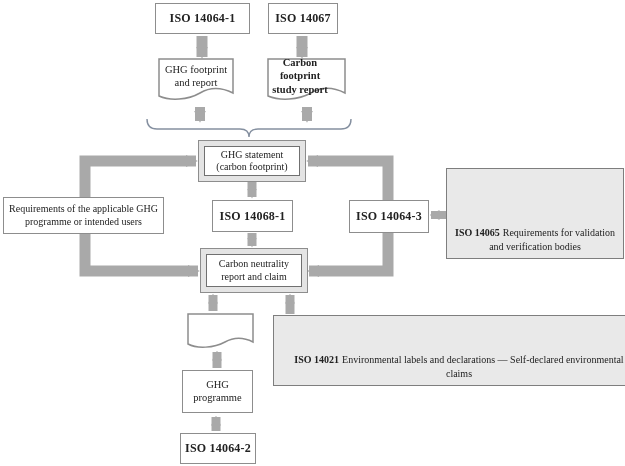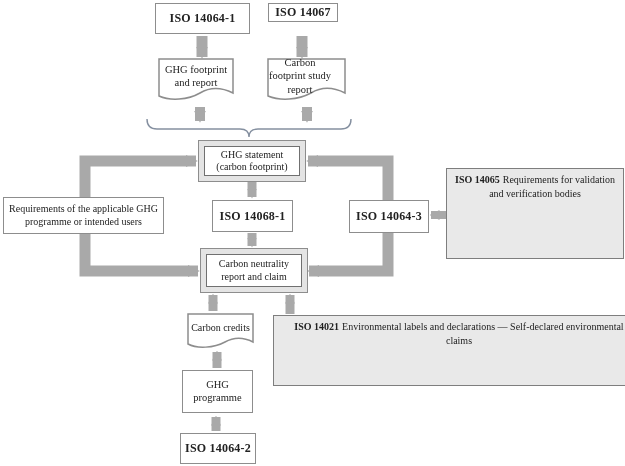--- a/index.html
+++ b/index.html
@@ -19,21 +19,21 @@
   .dbl{position:absolute;z-index:2;background:var(--outer-fill);border:1.5px solid var(--border);padding:5px;}
   .dbl .in{width:100%;height:100%;background:#ffffff;border:1.4px solid var(--inner-border);
         display:flex;align-items:center;justify-content:center;text-align:center;
         font-size:10px;line-height:1.25;padding:1px 2px;}
   .doc{position:absolute;z-index:2;}
   .doc svg{position:absolute;left:0;top:0;}
   .doc .dtext{position:absolute;left:0;top:1px;width:100%;display:flex;align-items:center;
         justify-content:center;text-align:center;font-size:10.5px;line-height:1.25;}
   .panel{position:absolute;z-index:2;background:var(--panel-fill);border:1.6px solid var(--panel-border);
         font-size:10px;line-height:1.4;text-align:center;display:flex;flex-direction:column;
-        justify-content:space-between;padding:4px 8px;}
+        justify-content:flex-end;padding:4px 8px;}
   .panel p b{margin-right:3px;}
   .panel p + p{margin-top:8px;}
   .small{font-size:10px;}
 </style>
 </head>
 <body>
 
 <div class="canvas">
 
   <svg class="arrows" width="625" height="466">
@@ -57,29 +57,29 @@
     <path class="a" stroke-width="9" marker-end="url(#ahs)" d="M252,233 L252,246"></path>
     <path class="a" stroke-width="8" marker-end="url(#ahs)" d="M447,215 L431,215"></path>
     <path class="a" stroke-width="9" marker-end="url(#ahs)" d="M213,311 L213,295"></path>
     <path class="a" stroke-width="9" marker-end="url(#ahs)" d="M290,314 L290,295"></path>
     <path class="a" stroke-width="9" marker-end="url(#ahs)" d="M217,368 L217,352"></path>
     <path class="a" stroke-width="9" marker-end="url(#ahs)" d="M216,431 L216,417"></path>
     <path d="M147,119 Q147,129 157,129 L240,129 Q249,129 249,137 Q249,129 258,129 L341,129 Q351,129 351,119" fill="none" stroke="#8590a0" stroke-width="1.4"></path>
   </svg>
 
   <div class="node isobox" style="left:155px;top:3px;width:95px;height:31px;">ISO 14064-1</div>
-  <div class="node isobox" style="left:268px;top:3px;width:70px;height:19px;">ISO 14067</div>
+  <div class="node isobox" style="left:268px;top:3px;width:70px;height:31px;">ISO 14067</div>
 
   <div class="doc" style="left:158px;top:58px;width:76px;height:47px;">
     <svg width="76" height="47">
         <path d="M1,1 L75,1 L75,35 C63,29 52,29 42,35 C30,42 12,43 1,38 Z" fill="#ffffff" stroke="#8d8d8d" stroke-width="1.5"></path>
       </svg>
     <div class="dtext" style="height:34px;">GHG footprint and report</div>
   </div>
-  <div class="doc" style="left:267px;top:58px;width:66px;height:47px;">
+  <div class="doc" style="left:267px;top:58px;width:66px;height:47px;font-weight:bold;">
     <svg width="79" height="47">
         <path d="M1,1 L78,1 L78,35 C66,29 54,29 44,35 C31,42 13,43 1,38 Z" fill="#ffffff" stroke="#8d8d8d" stroke-width="1.5"></path>
       </svg>
     <div class="dtext" style="height:34px;">Carbon footprint study report</div>
   </div>
 
   <div class="dbl" style="left:198px;top:140px;width:108px;height:42px;">
     <div class="in">GHG statement (carbon footprint)</div>
   </div>
 
@@ -93,21 +93,20 @@
   </div>
 
   <div class="dbl" style="left:200px;top:248px;width:108px;height:45px;">
     <div class="in">Carbon neutrality report and claim</div>
   </div>
 
   <div class="doc" style="left:187px;top:313px;width:67px;height:40px;">
     <svg width="67" height="40">
         <path d="M1,1 L66,1 L66,29 C56,24 47,24 38,29 C27,35 10,36 1,31 Z" fill="#ffffff" stroke="#8d8d8d" stroke-width="1.5"></path>
       </svg>
-    <div class="dtext" style="height:28px;font-size:10px;">Carbon credits</div>
   </div>
 
   <div class="panel" style="left:273px;top:315px;width:372px;height:71px;gap:17px;">
     <p><b>ISO 14021</b><span>Environmental labels and declarations — Self-declared environmental claims</span></p>
   </div>
 
   <div class="node" style="left:182px;top:370px;width:71px;height:43px;font-size:10.5px;padding:14px 6px;">GHG programme</div>
 
   <div class="node isobox" style="left:180px;top:433px;width:76px;height:31px;">ISO 14064-2</div>
 

